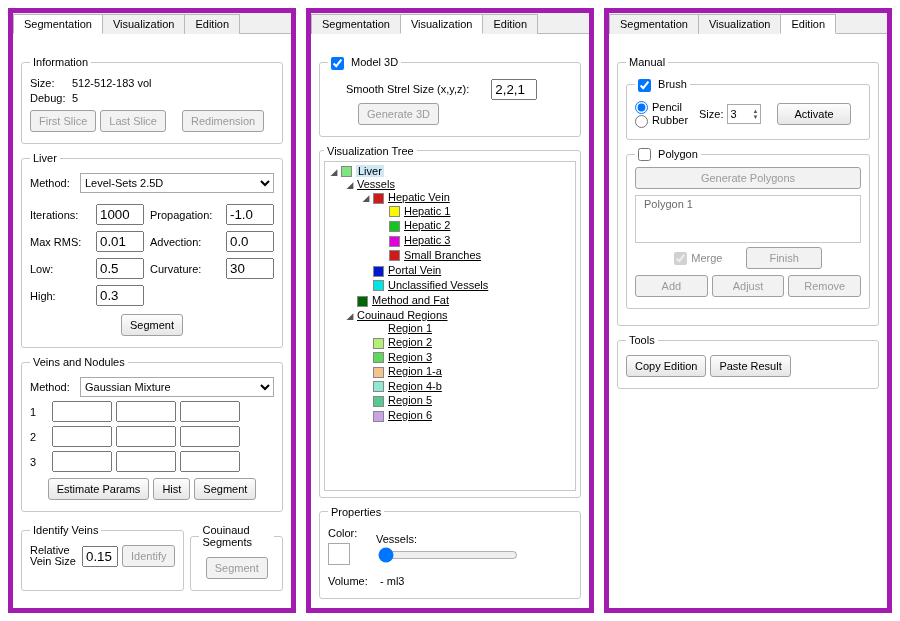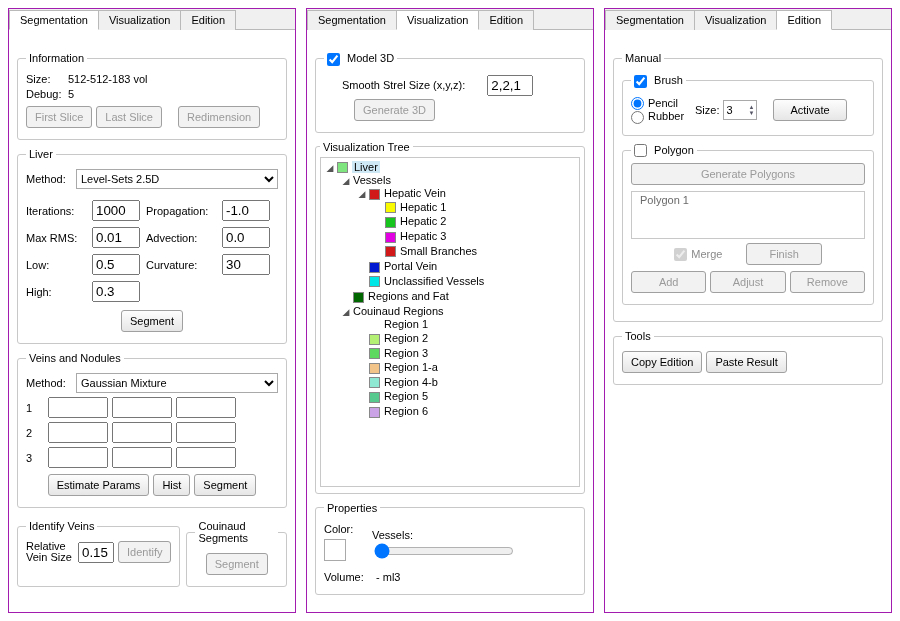--- a/index.html
+++ b/index.html
@@ -9,21 +9,21 @@
     background: #fff;
     font-family: "Segoe UI", Tahoma, sans-serif;
     font-size: 11px;
     color: #000;
     display: flex;
     gap: 10px;
     width: 900px;
     height: 621px;
   }
   .panel {
-    border: 1px solid #a21caf;
+    border: 5px solid #a21caf;
     background: #fff;
     flex: 1;
     display: flex;
     flex-direction: column;
   }
   .tabs-row {
     display: flex;
     border-bottom: 1px solid #b9b9b9;
     background: #f0f0f0;
   }
@@ -96,20 +96,21 @@
   .dualcol { display: flex; gap: 6px; }
   .dualcol fieldset { flex:1; }
 
   
   .tree-wrap {
     border: 1px solid #c8c8c8;
     height: 330px;
     overflow-y: scroll;
     background: #fff;
     padding: 2px;
+    text-decoration: underline;
   }
   .tree ul { list-style: none; margin: 0; padding-left: 16px; }
   .tree > ul { padding-left: 2px; }
   .tree li {
     padding: 1px 0;
     white-space: nowrap;
   }
   .tog {
     display: inline-block;
     width: 10px;
@@ -307,21 +308,21 @@
                       <li><span class="tog blank">-</span><span class="sw" style="background:#f9f900"></span><span>Hepatic 1</span></li>
                       <li><span class="tog blank">-</span><span class="sw" style="background:#17c41d"></span><span>Hepatic 2</span></li>
                       <li><span class="tog blank">-</span><span class="sw" style="background:#e200e2"></span><span>Hepatic 3</span></li>
                       <li><span class="tog blank">-</span><span class="sw" style="background:#d11919"></span><span>Small Branches</span></li>
                     </ul>
                   </li>
                   <li><span class="tog blank">-</span><span class="sw" style="background:#0018d0"></span><span>Portal Vein</span></li>
                   <li><span class="tog blank">-</span><span class="sw" style="background:#00e6e6"></span><span>Unclassified Vessels</span></li>
                 </ul>
               </li>
-              <li><span class="tog blank">-</span><span class="sw" style="background:#006600"></span><span>Regions and Fat</span></li>
+              <li><span class="tog blank">-</span><span class="sw" style="background:#006600"></span><span>Method and Fat</span></li>
               <li><span class="tog">◢</span><span>Couinaud Regions</span>
                 <ul>
                   <li><span class="tog blank">-</span><span style="display:inline-block;width:15px"></span><span>Region 1</span></li>
                   <li><span class="tog blank">-</span><span class="sw" style="background:#b4f074"></span><span>Region 2</span></li>
                   <li><span class="tog blank">-</span><span class="sw" style="background:#5fd85f"></span><span>Region 3</span></li>
                   <li><span class="tog blank">-</span><span class="sw" style="background:#f2c48a"></span><span>Region 1-a</span></li>
                   <li><span class="tog blank">-</span><span class="sw" style="background:#8fe8d2"></span><span>Region 4-b</span></li>
                   <li><span class="tog blank">-</span><span class="sw" style="background:#57c98f"></span><span>Region 5</span></li>
                   <li><span class="tog blank">-</span><span class="sw" style="background:#c9a3e6"></span><span>Region 6</span></li>
                 </ul>

